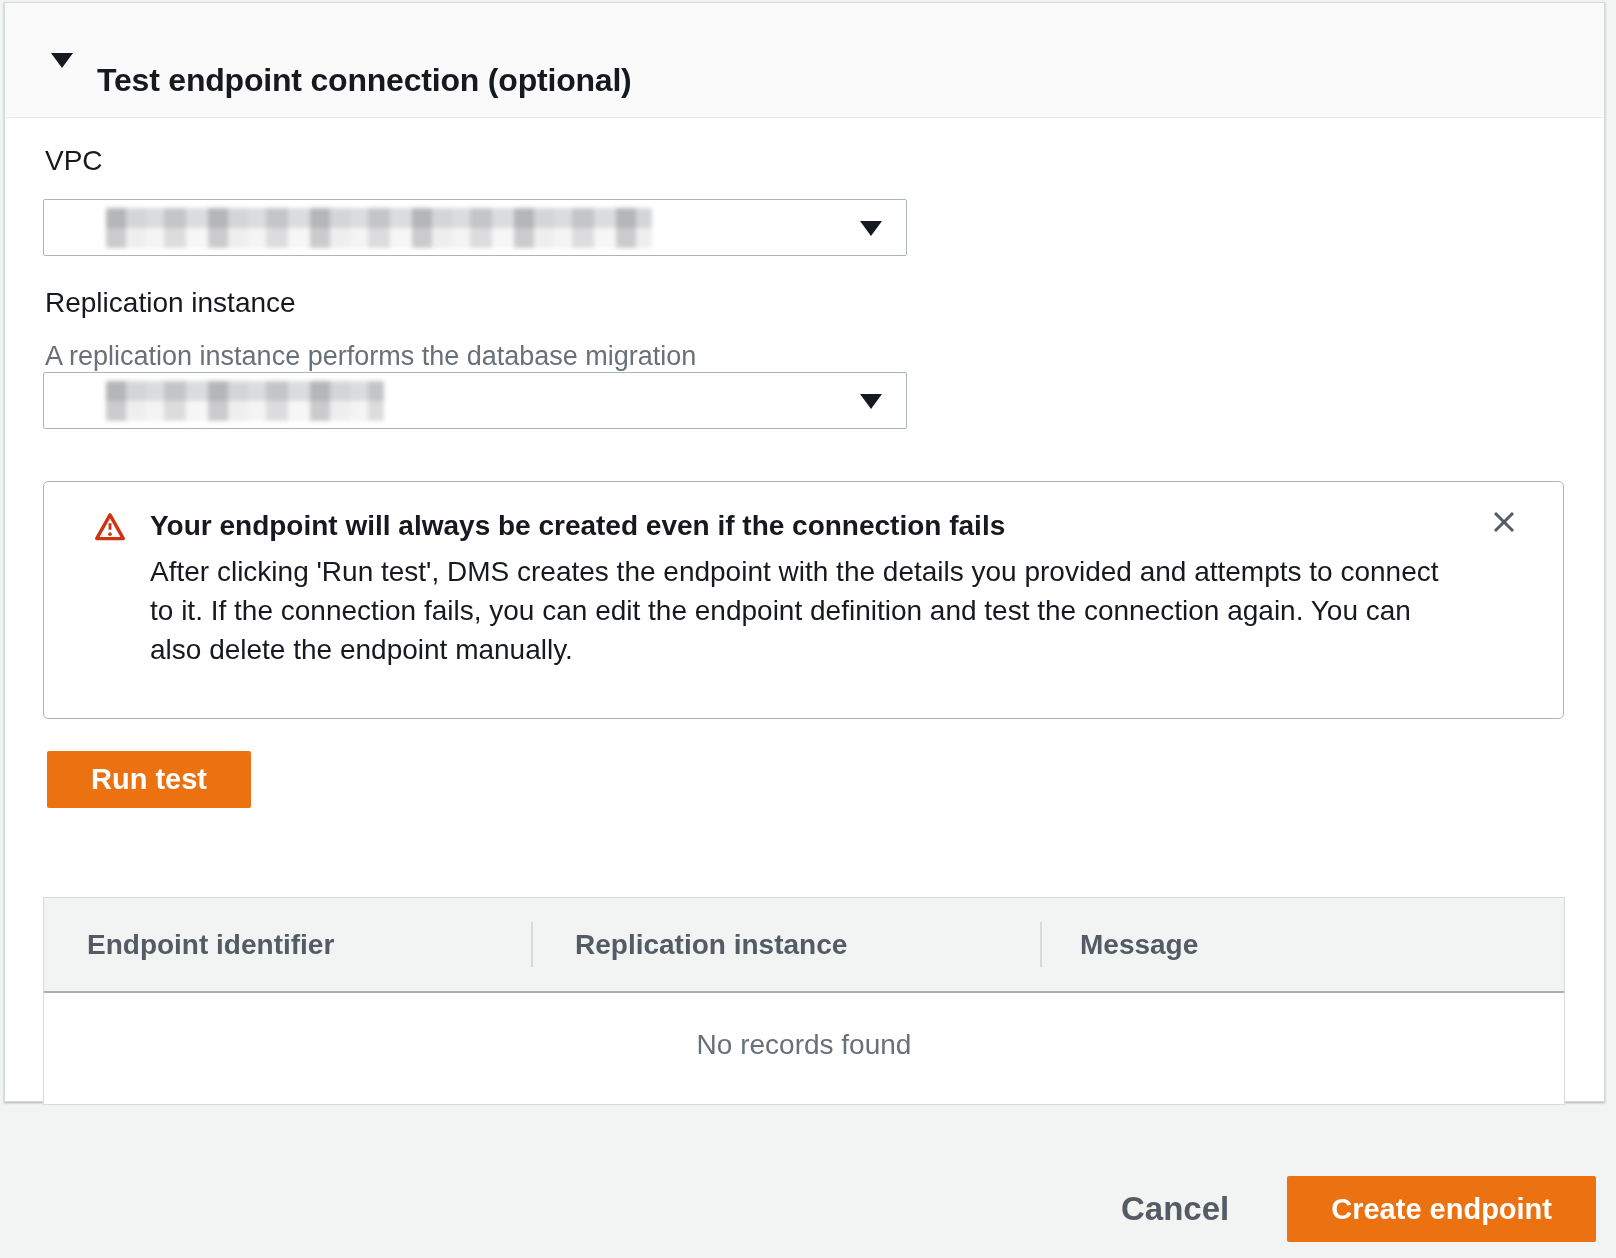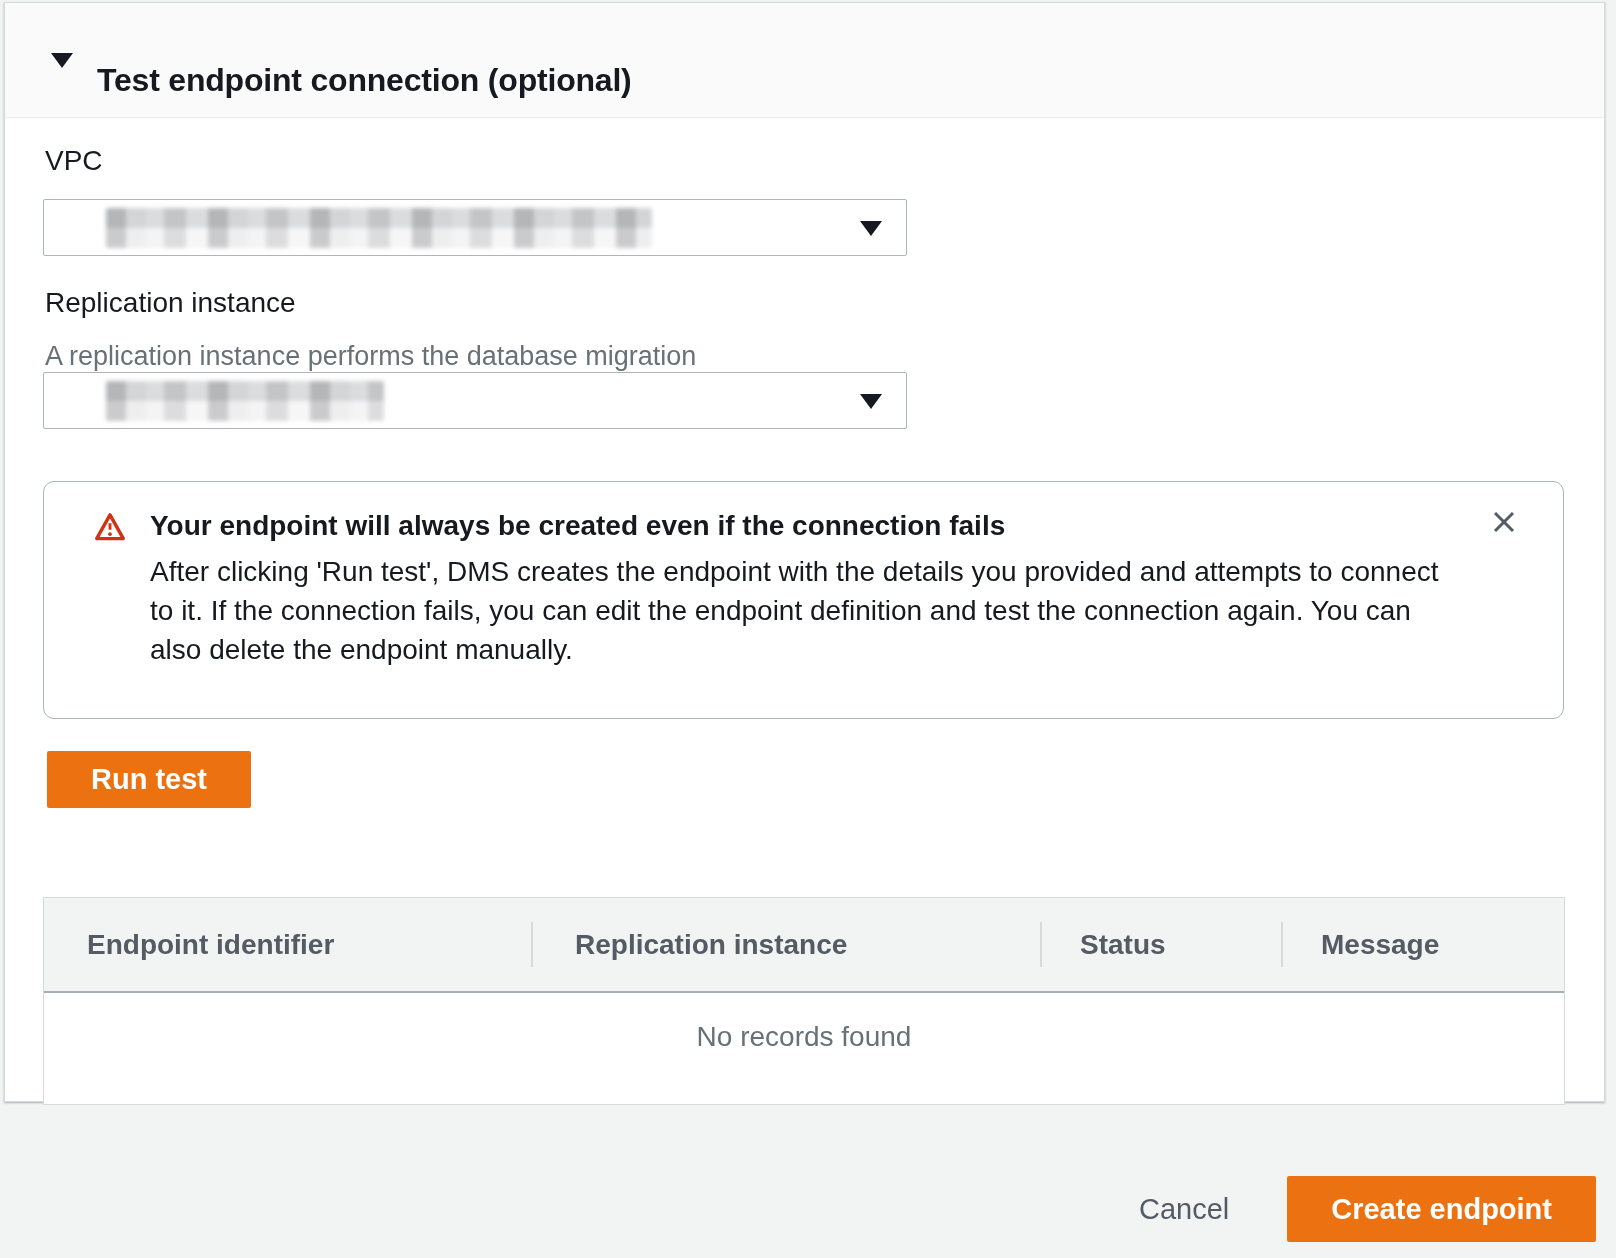--- a/index.html
+++ b/index.html
@@ -97,21 +97,21 @@
   .mosaic.vpc { width: 546px; }
   .mosaic.repl { width: 278px; }
 
   
   .alert {
     position: absolute;
     left: 38px; top: 478px;
     width: 1521px; height: 238px;
     background: #ffffff;
     border: 1px solid #a9b7b8;
-    border-radius: 11px;
+    border-radius: 5px;
   }
   .alert-inner {
     position: absolute;
     left: 50px; top: 28px;
     display: flex;
     align-items: flex-start;
   }
   .alert-icon { flex: 0 0 auto; margin-top: 2px; }
   .alert-text { margin-left: 24px; width: 1300px; }
   .alert-title {
@@ -184,43 +184,43 @@
   .th:nth-child(4) { width: 241px; padding-left: 40px; }
   .th + .th::before {
     content: "";
     position: absolute;
     left: 0; top: 24px; bottom: 24px;
     width: 2px;
     background: #d5dbdb;
   }
   .tbody-empty {
     height: 111px;
-    padding-top: 28px;
+    padding-top: 36px;
     text-align: center;
     font-size: 28px;
     color: #687078;
     background: #ffffff;
   }
 
   
   .footer-actions {
     position: absolute;
     top: 1180px;
     right: 20px;
     height: 58px;
     display: flex;
     align-items: center;
     gap: 58px;
   }
   .btn-link {
     background: none;
     border: none;
     font-family: inherit;
-    font-size: 29px;
-    font-weight: normal;
+    font-size: 33px;
+    font-weight: bold;
     color: #545b64;
     cursor: pointer;
   }
   .create-endpoint {
     height: 66px;
     padding: 0 44px;
   }
 </style>
 </head>
 <body>
@@ -268,21 +268,20 @@
       </span>
     </button>
   </div>
 
   <button class="btn-primary run-test">Run test</button>
 
   <div class="results">
     <div class="thead">
       <div class="th">Endpoint identifier</div>
       <div class="th">Replication instance</div>
-      <div class="th">Status</div>
       <div class="th">Message</div>
     </div>
     <div class="tbody-empty">No records found</div>
   </div>
 
 </div>
 
 <div class="footer-actions">
   <button class="btn-link">Cancel</button>
   <button class="btn-primary create-endpoint">Create endpoint</button>

